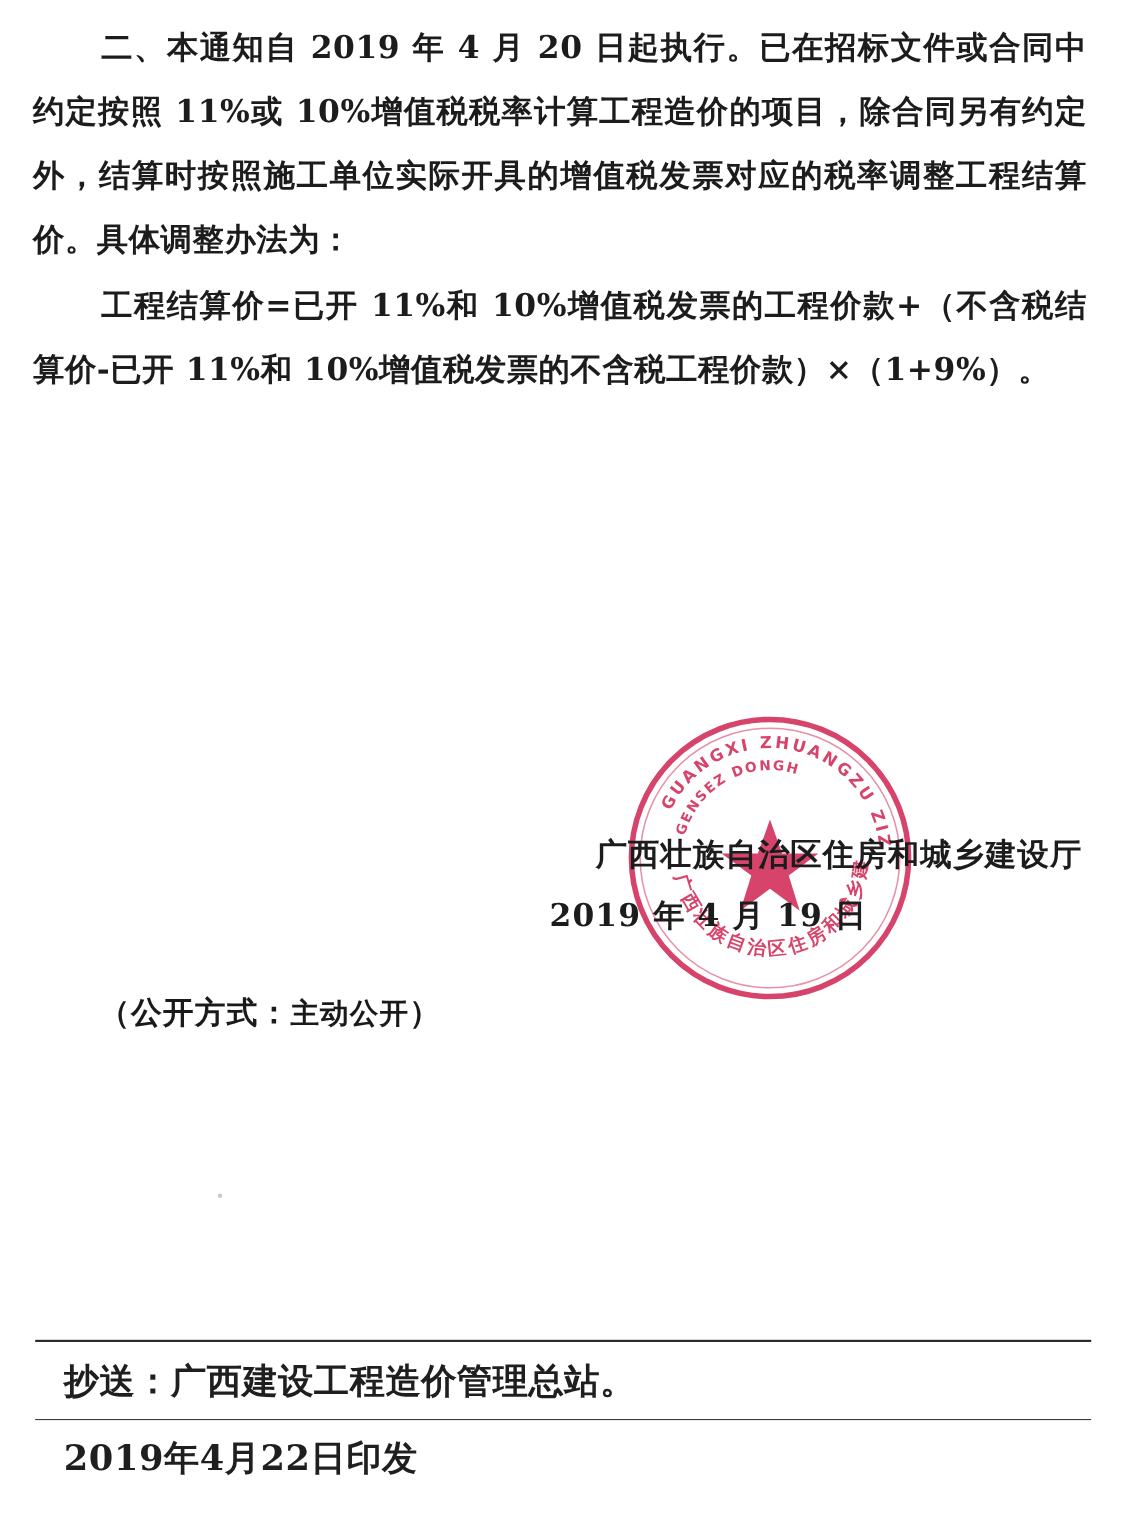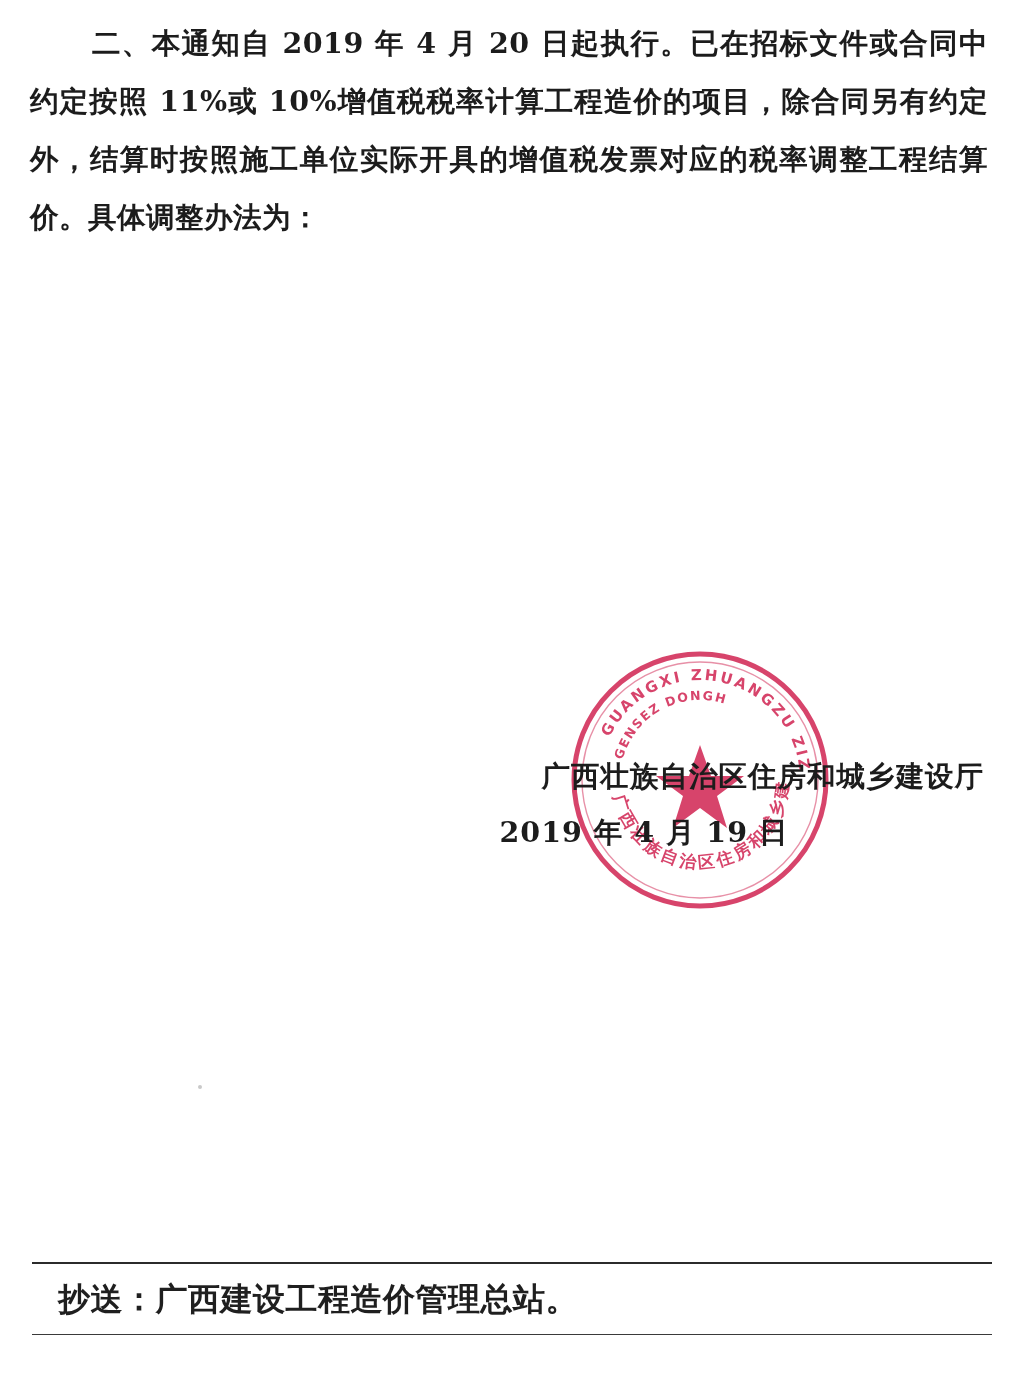--- a/index.html
+++ b/index.html
@@ -125,20 +125,23 @@
 </style>
 </head>
 <body>
 
 <div class="page">
 
   <div class="doc-body">
     <div class="blk">
       <p class="para indent">二、本通知自 2019 年 4 月 20 日起执行。已在招标文件或合同中约定按照 11%或 10%增值税税率计算工程造价的项目，除合同另有约定外，结算时按照施工单位实际开具的增值税发票对应的税率调整工程结算价。具体调整办法为：</p>
     </div>
+    <div class="blk">
+      <p class="para indent">工程结算价=已开 11%和 10%增值税发票的工程价款+（不含税结算价-已开 11%和 10%增值税发票的不含税工程价款）×（1+9%）。</p>
+    </div>
   </div>
 
   <svg class="seal" viewBox="0 0 270 270">
     <defs>
       <path id="arcTop" d="M 35,135 A 100,100 0 0 1 235,135"></path>
       <path id="arcBottom" d="M 47,135 A 88,88 0 0 0 223,135"></path>
       <path id="arcTopInner" d="M 55,135 A 80,80 0 0 1 215,135"></path>
     </defs>
     <circle cx="135" cy="135" r="126" fill="none" stroke="#d4355f" stroke-width="5"></circle>
     <circle cx="135" cy="135" r="118" fill="none" stroke="#d4355f" stroke-width="1.4" opacity="0.6"></circle>
@@ -153,26 +156,30 @@
     <text fill="#d4355f" font-size="17" font-family="'DejaVu Serif', serif" font-weight="bold" letter-spacing="3">
       <textPath href="#arcBottom" startOffset="6%">广西壮族自治区住房和城乡建设厅</textPath>
     </text>
   </svg>
 
   <div class="sign-block">
     <div>广西壮族自治区住房和城乡建设厅</div>
     <div class="sign-line-2">2019 年 4 月 19 日</div>
   </div>
 
+  <div class="disclosure">
+    <span>（公开方式：</span><span class="inner">主动公开</span><span>）</span>
+  </div>
 
   <div class="speck" style="left:198px; top:1085px; width:4px; height:4px;"></div>
 
   <div class="footer">
     <div class="rule"></div>
     <div class="footer-row single">
       <span class="footer-left">抄送：广西建设工程造价管理总站。</span>
     </div>
     <div class="rule thin"></div>
     <div class="footer-row">
+      <span class="footer-right">2019年4月22日印发</span>
     </div>
   </div>
 
 </div>
 
 </body></html>

